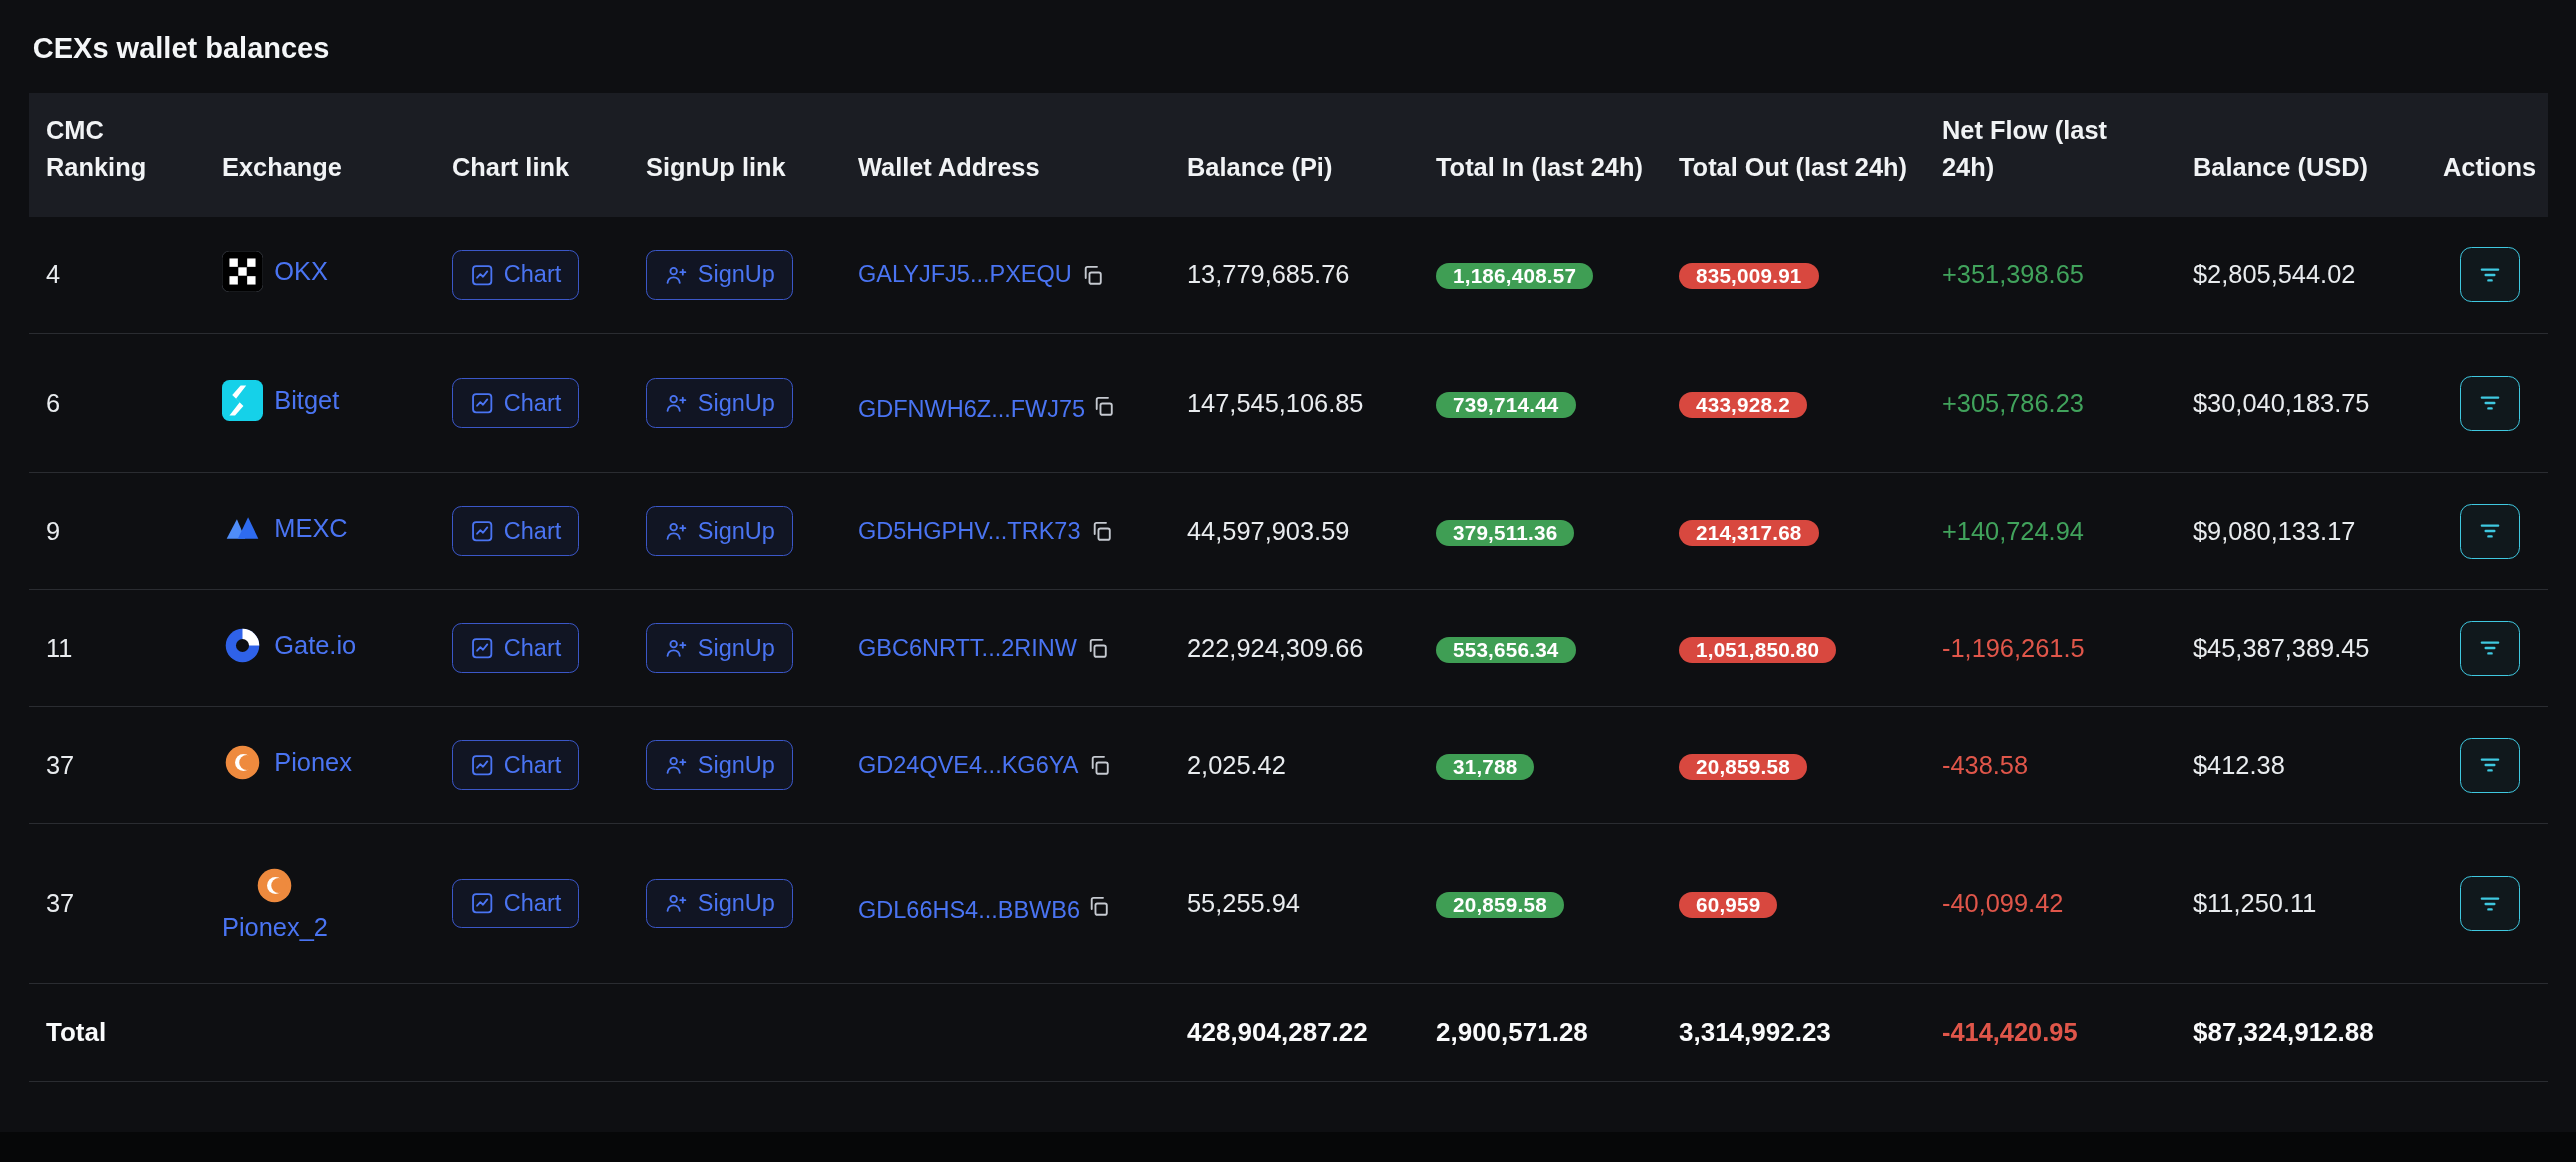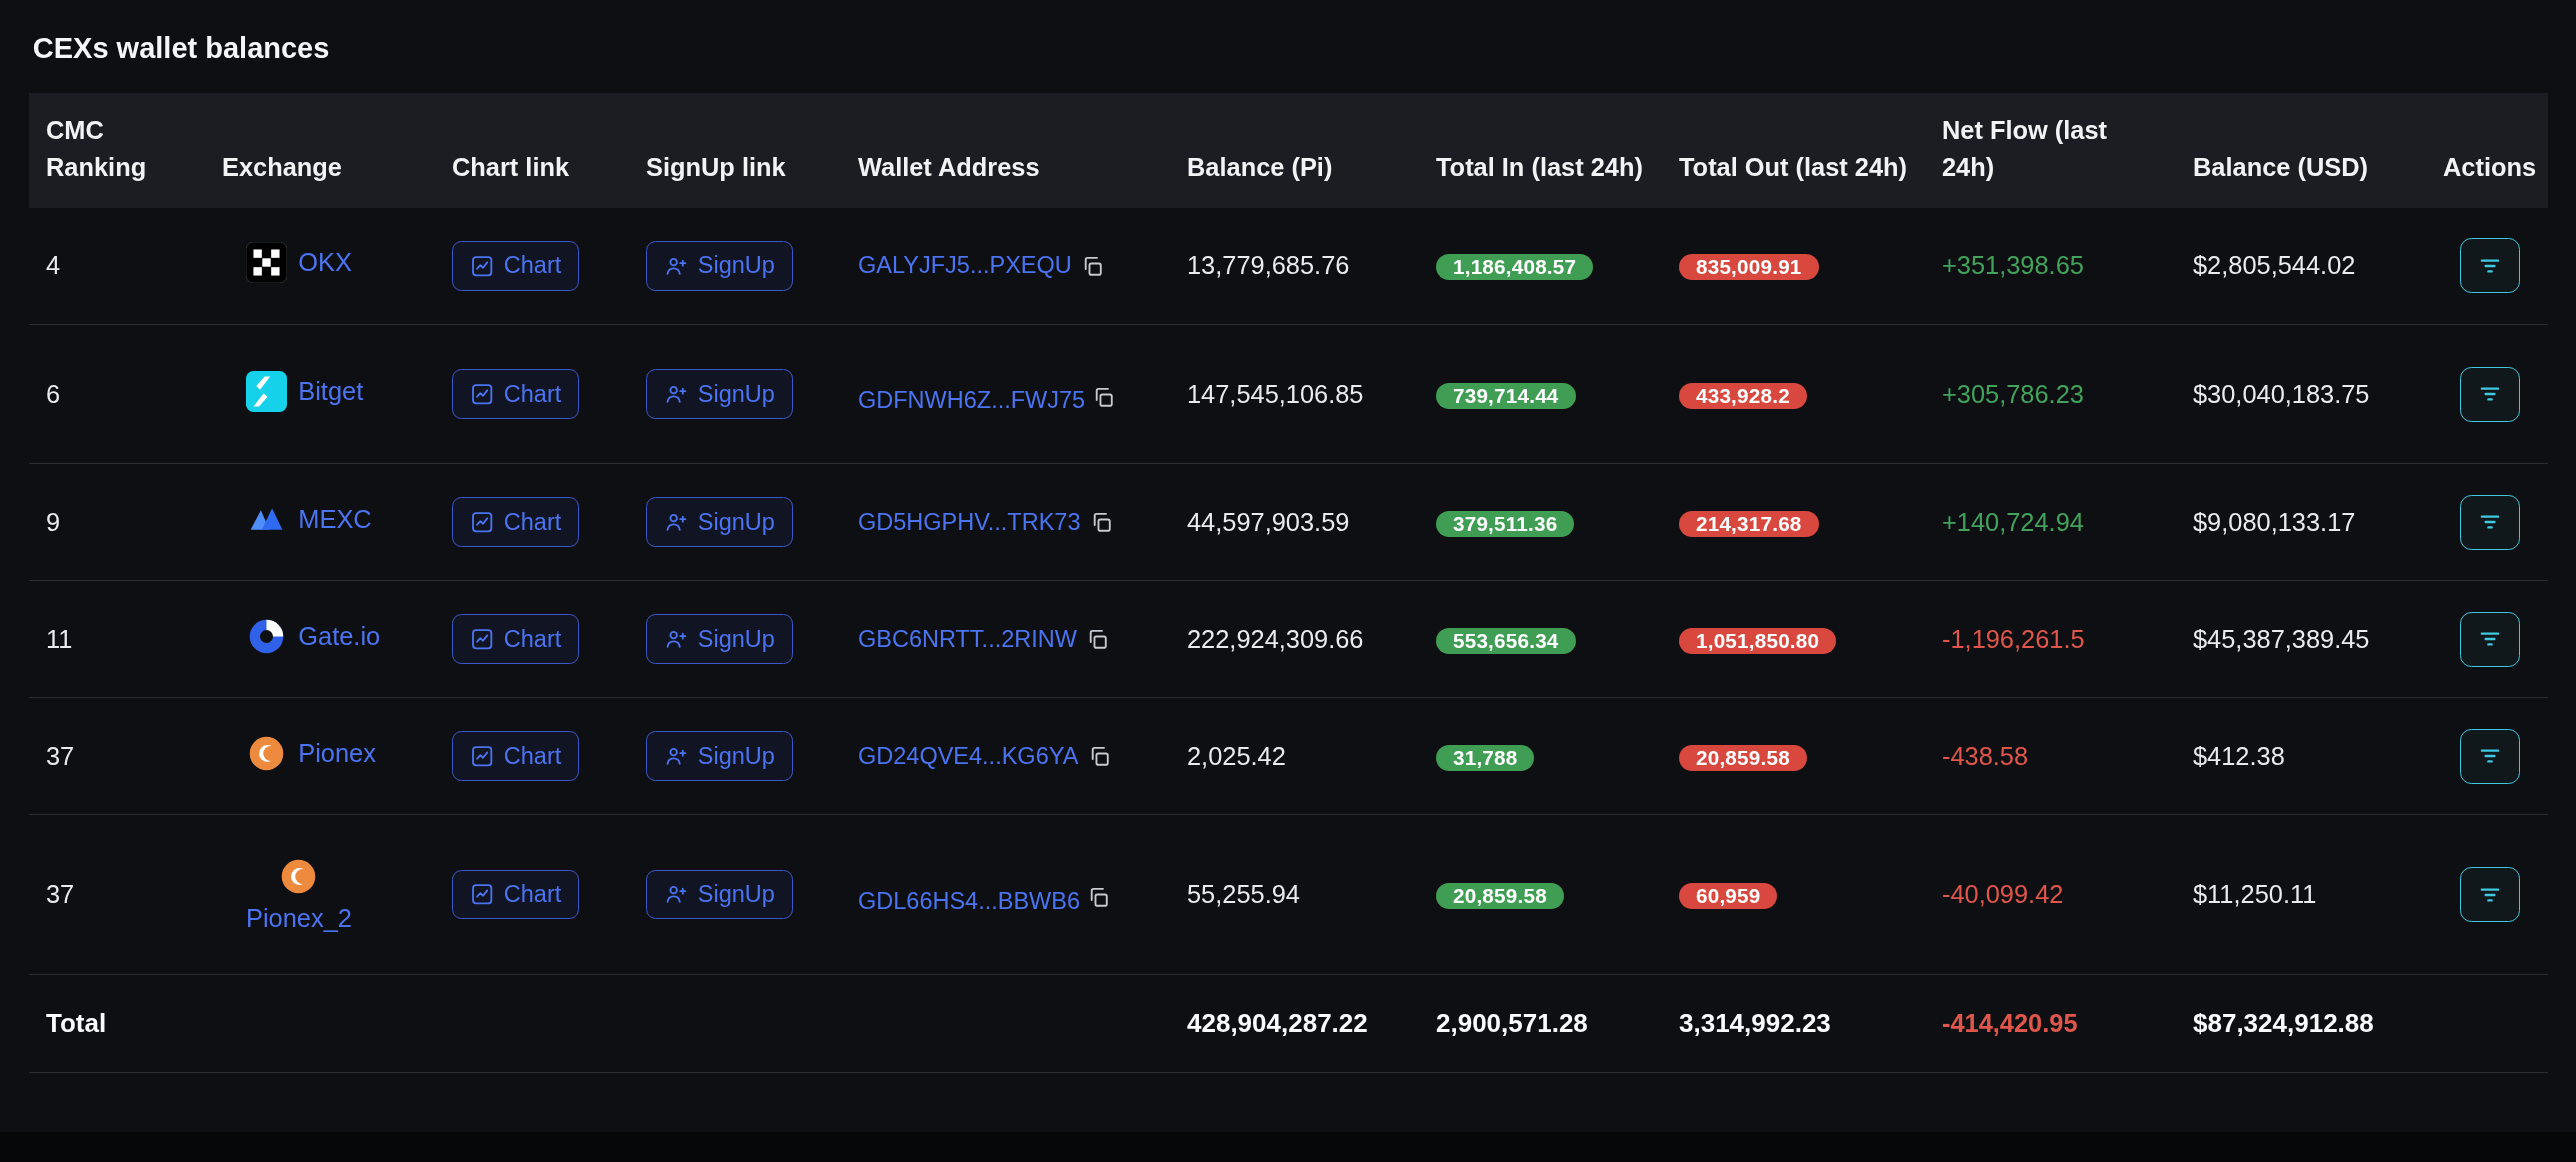--- a/index.html
+++ b/index.html
@@ -9,36 +9,36 @@
     font-family:"Liberation Sans", sans-serif;
   }
   .page { padding:0 29px; }
   .page-title { font-size:29px; font-weight:700; color:#f4f6f8; padding:32px 3.8px 28px 3.8px; }
 
   table { width:2518px; border-collapse:collapse; table-layout:fixed; }
 
   thead th {
     background:#1b1d23; text-align:left; vertical-align:bottom;
     font-size:25.4px; font-weight:700; color:#f1f3f5;
-    padding:19px 15px 22px 17px; height:100px; box-sizing:border-box; line-height:1.45;
+    padding:19px 15px 31px 17px; height:100px; box-sizing:border-box; line-height:1.45;
   }
   thead th:last-child { white-space:nowrap; padding-left:13px; padding-right:7.5px; }
 
   tbody td {
     font-size:25.4px; color:#e9ecef; vertical-align:middle;
     padding:13px 15px 13px 17px; height:117px; box-sizing:border-box;
     border-bottom:1.9px solid #2a2c31;
   }
   tr.addr-two-line td { height:139px; }
   tr.ex-two-line td   { height:160px; }
 
   .c-pi, .c-in, .c-out, .c-net, .c-usd, .c-rank { white-space:nowrap; }
   .c-actions { text-align:center; }
 
-  .ex-link { display:inline-flex; align-items:center; gap:11.3px; color:var(--accent-blue,#4a74f2); text-decoration:none; font-size:25.4px;margin-left:24px; }
+  .ex-link { display:inline-flex; align-items:center; gap:11.3px; color:var(--accent-blue,#4a74f2); text-decoration:none; font-size:25.4px; }
   tr.ex-two-line .ex-link { flex-direction:column; align-items:center; gap:7.5px; }
   .ex-icon, .ex-icon svg { width:41px; height:41px; display:block; }
 
   .btn {
     display:inline-flex; align-items:center; gap:9.4px; padding:10.3px 17px;
     background:rgba(64,101,242,0.08); border:1.9px solid var(--button-border-blue,#3b57c8);
     border-radius:9.4px; color:var(--accent-blue,#4a74f2); font-size:23.5px;
     font-family:inherit; cursor:pointer; white-space:nowrap;
   }
   .btn svg { width:24.4px; height:24.4px; display:block; }

